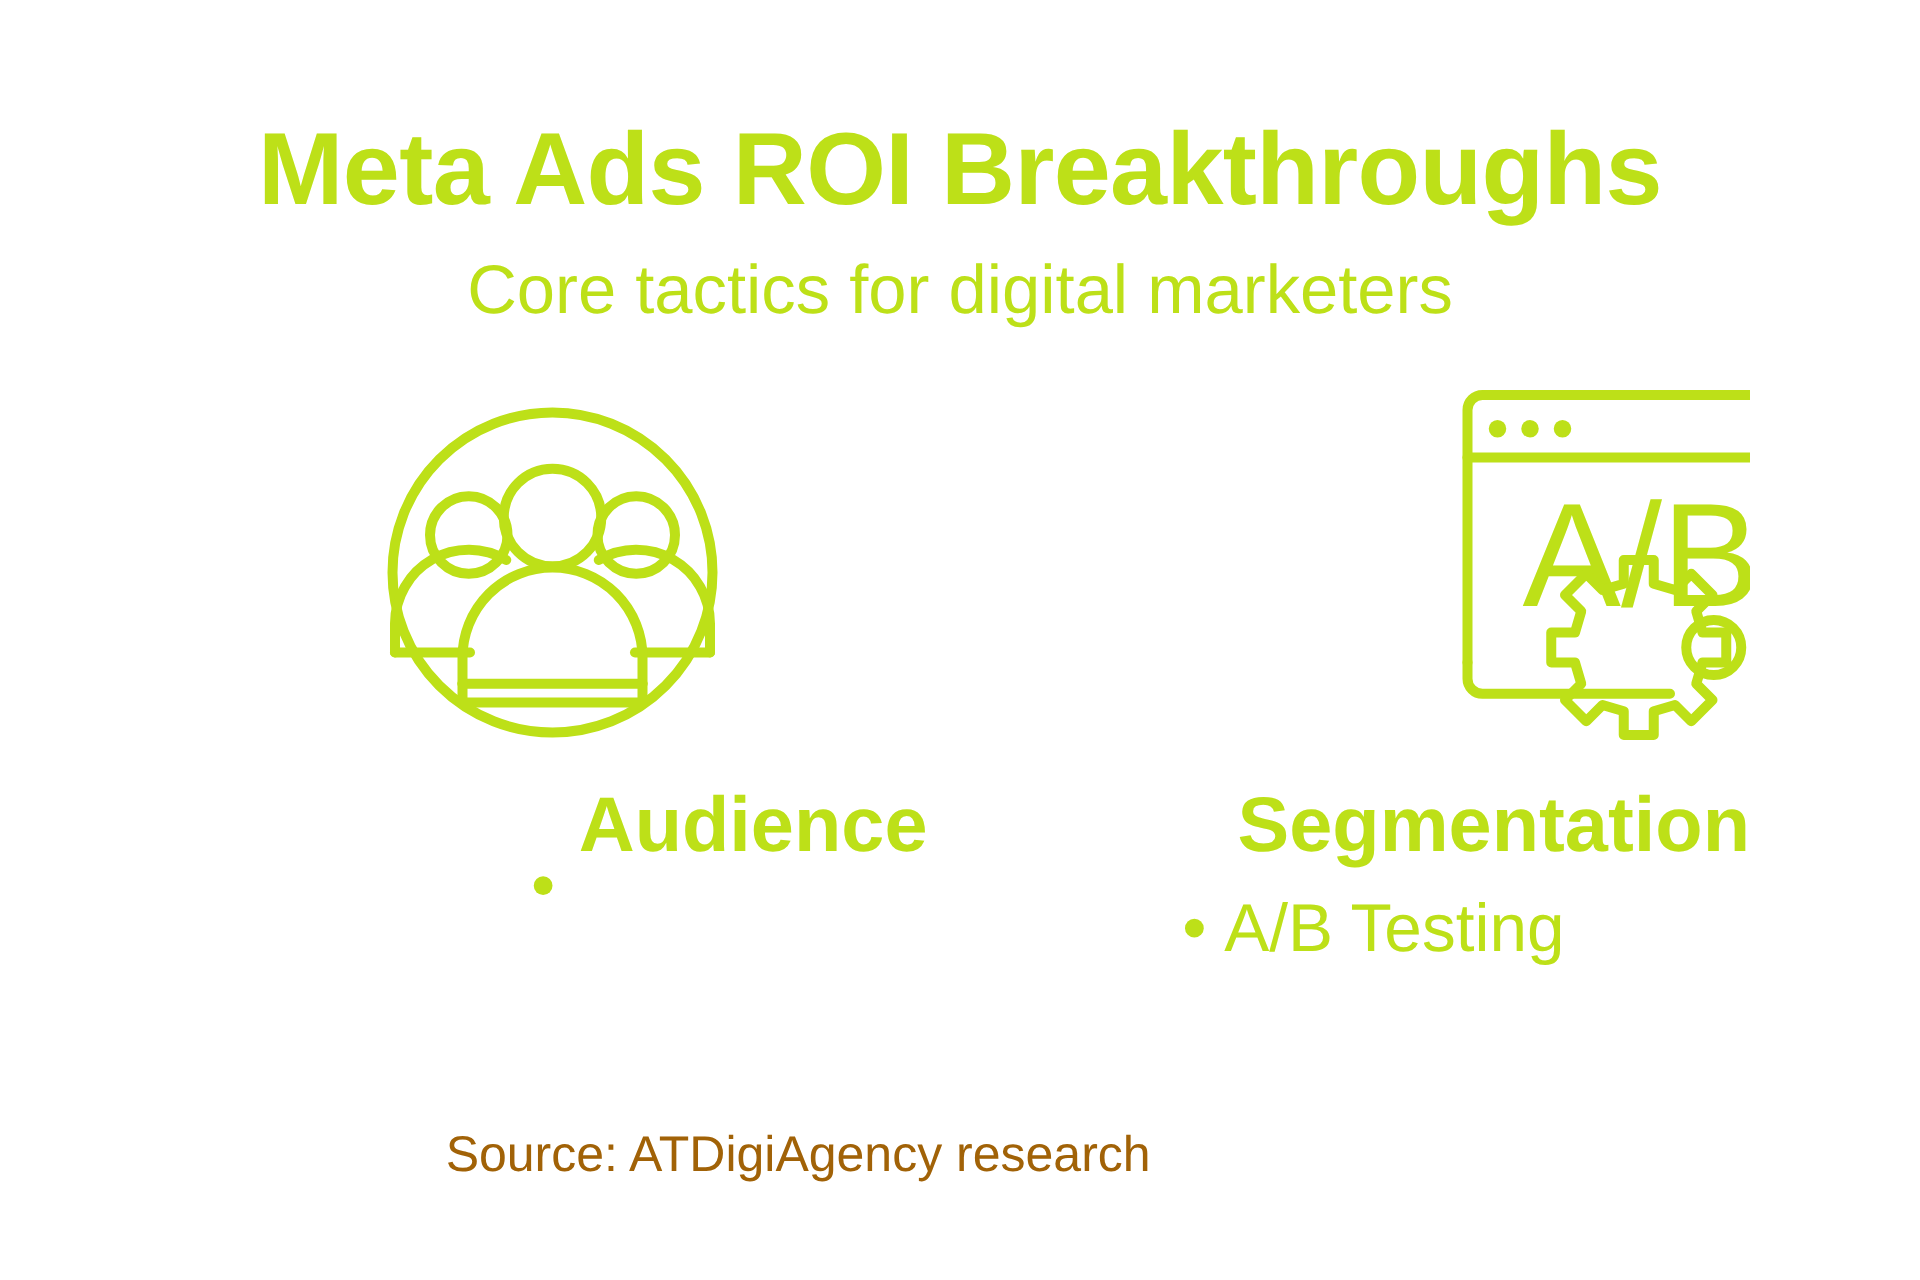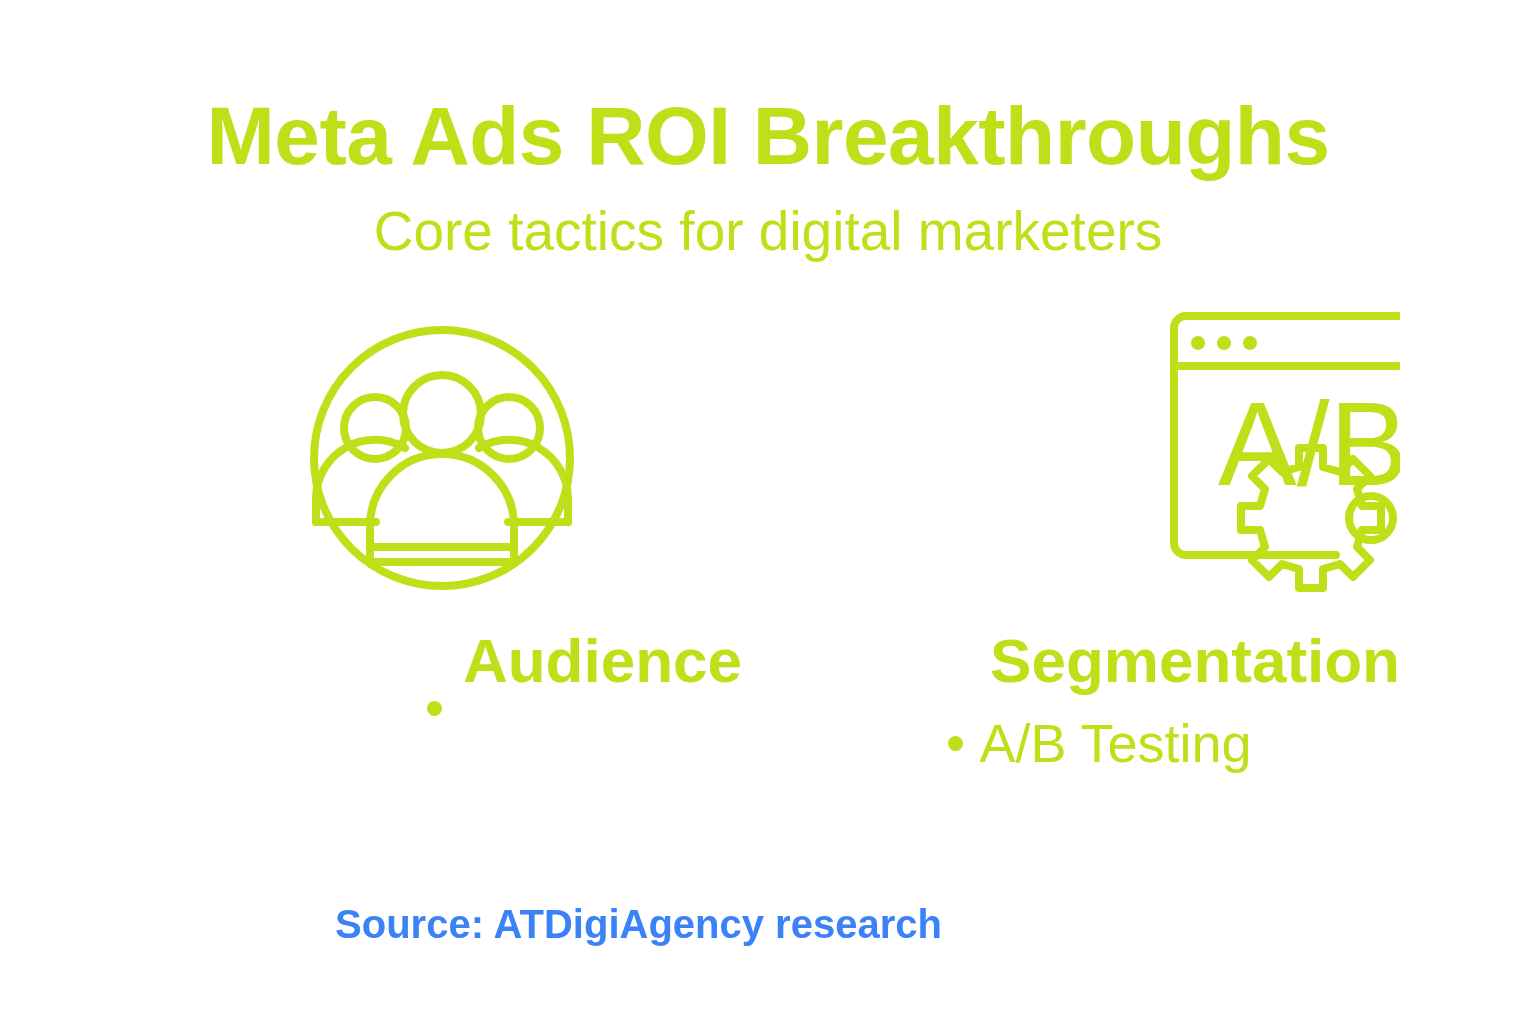--- a/index.html
+++ b/index.html
@@ -111,24 +111,24 @@
   }
 
   
   #source {
     position: absolute;
     left: 0;
     top: 900px;
     width: 1277px;
     text-align: center;
     font-family: "Liberation Sans Narrow", "Liberation Sans", sans-serif;
-    font-weight: 700;
+    font-weight: 400;
     font-size: 40px;
     line-height: 48px;
-    color: #3b82f6;
+    color: #a16207;
     white-space: nowrap;
   }
 
   .ab-label {
     font-family: "Liberation Sans", sans-serif;
     font-weight: 300;
     font-size: 118px;
   }
 </style>
 </head>

